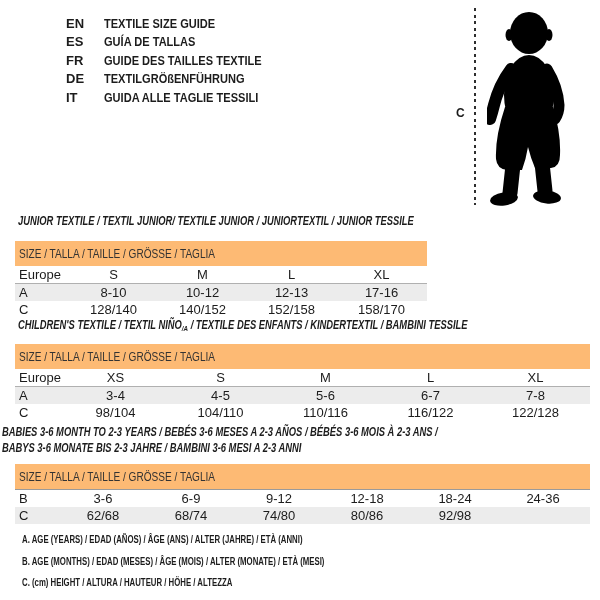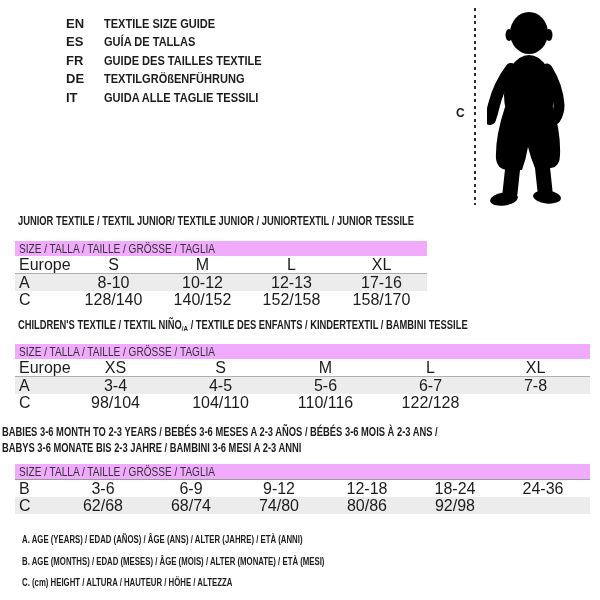--- a/index.html
+++ b/index.html
@@ -16,24 +16,24 @@
 
   
   .lang-row{display:flex;height:18.5px;align-items:center;font-size:13px;font-weight:bold;margin-left:44px;}
   .lang-code{width:38px;flex:0 0 38px;}
 
   
   .dash-line{width:2px;background:repeating-linear-gradient(to bottom,#2e2e2e 0 3px,transparent 3px 6.5px);}
   .c-label{font-size:12px;font-weight:bold;}
 
   
-  .sec-title{font-size:12px;font-weight:bold;line-height:13px;}
-  .size-band{height:15px;background:#f0abfc;display:flex;align-items:center;padding-left:4px;font-size:12px;color:#333333;}
+  .sec-title{font-size:12px;font-weight:bold;line-height:13px;font-style:italic;}
+  .size-band{height:25px;background:#fdba74;display:flex;align-items:center;padding-left:4px;font-size:12px;color:#333333;}
   .band-rule{border-bottom:1.5px solid #9a9a9a;}
-  .grid{display:grid;align-items:center;font-size:16px;}
+  .grid{display:grid;align-items:center;font-size:13px;}
   .g-junior{grid-template-columns:54px 89px 89px 89px 91px;}
   .g-child{grid-template-columns:48px 105px 105px 105px 105px 105px 1fr;}
   .g-baby{grid-template-columns:44px 88px 88px 88px 88px 88px 88px 1fr;}
   .grid .cell{text-align:center;height:17px;line-height:17px;}
   .grid .lbl{text-align:left;padding-left:4px;}
   .europe-row{border-bottom:1.5px solid #b0b0b0;}
   .shaded{background:#ececec;}
   .row-plain{background:#ffffff;}
 
   
@@ -142,20 +142,21 @@
     <div class="cell">5-6</div>
     <div class="cell">6-7</div>
     <div class="cell">7-8</div>
     <div></div>
   </div>
   <div class="grid g-child row-plain">
     <div class="cell lbl">C</div>
     <div class="cell">98/104</div>
     <div class="cell">104/110</div>
     <div class="cell">110/116</div>
+    <div class="cell">116/122</div>
     <div class="cell">122/128</div>
     <div></div>
   </div>
 </div>
 
 <div class="abs sec-title" style="left:2px;top:424px;line-height:16px;">
   <div><span class="cx t078">BABIES 3-6 MONTH TO 2-3 YEARS / BEBÉS 3-6 MESES A 2-3 AÑOS / BÉBÉS 3-6 MOIS À 2-3 ANS /</span></div>
   <div><span class="cx t078">BABYS 3-6 MONATE BIS 2-3 JAHRE / BAMBINI 3-6 MESI A 2-3 ANNI</span></div>
 </div>
 <div class="abs" style="left:15px;top:464px;width:575px;">

